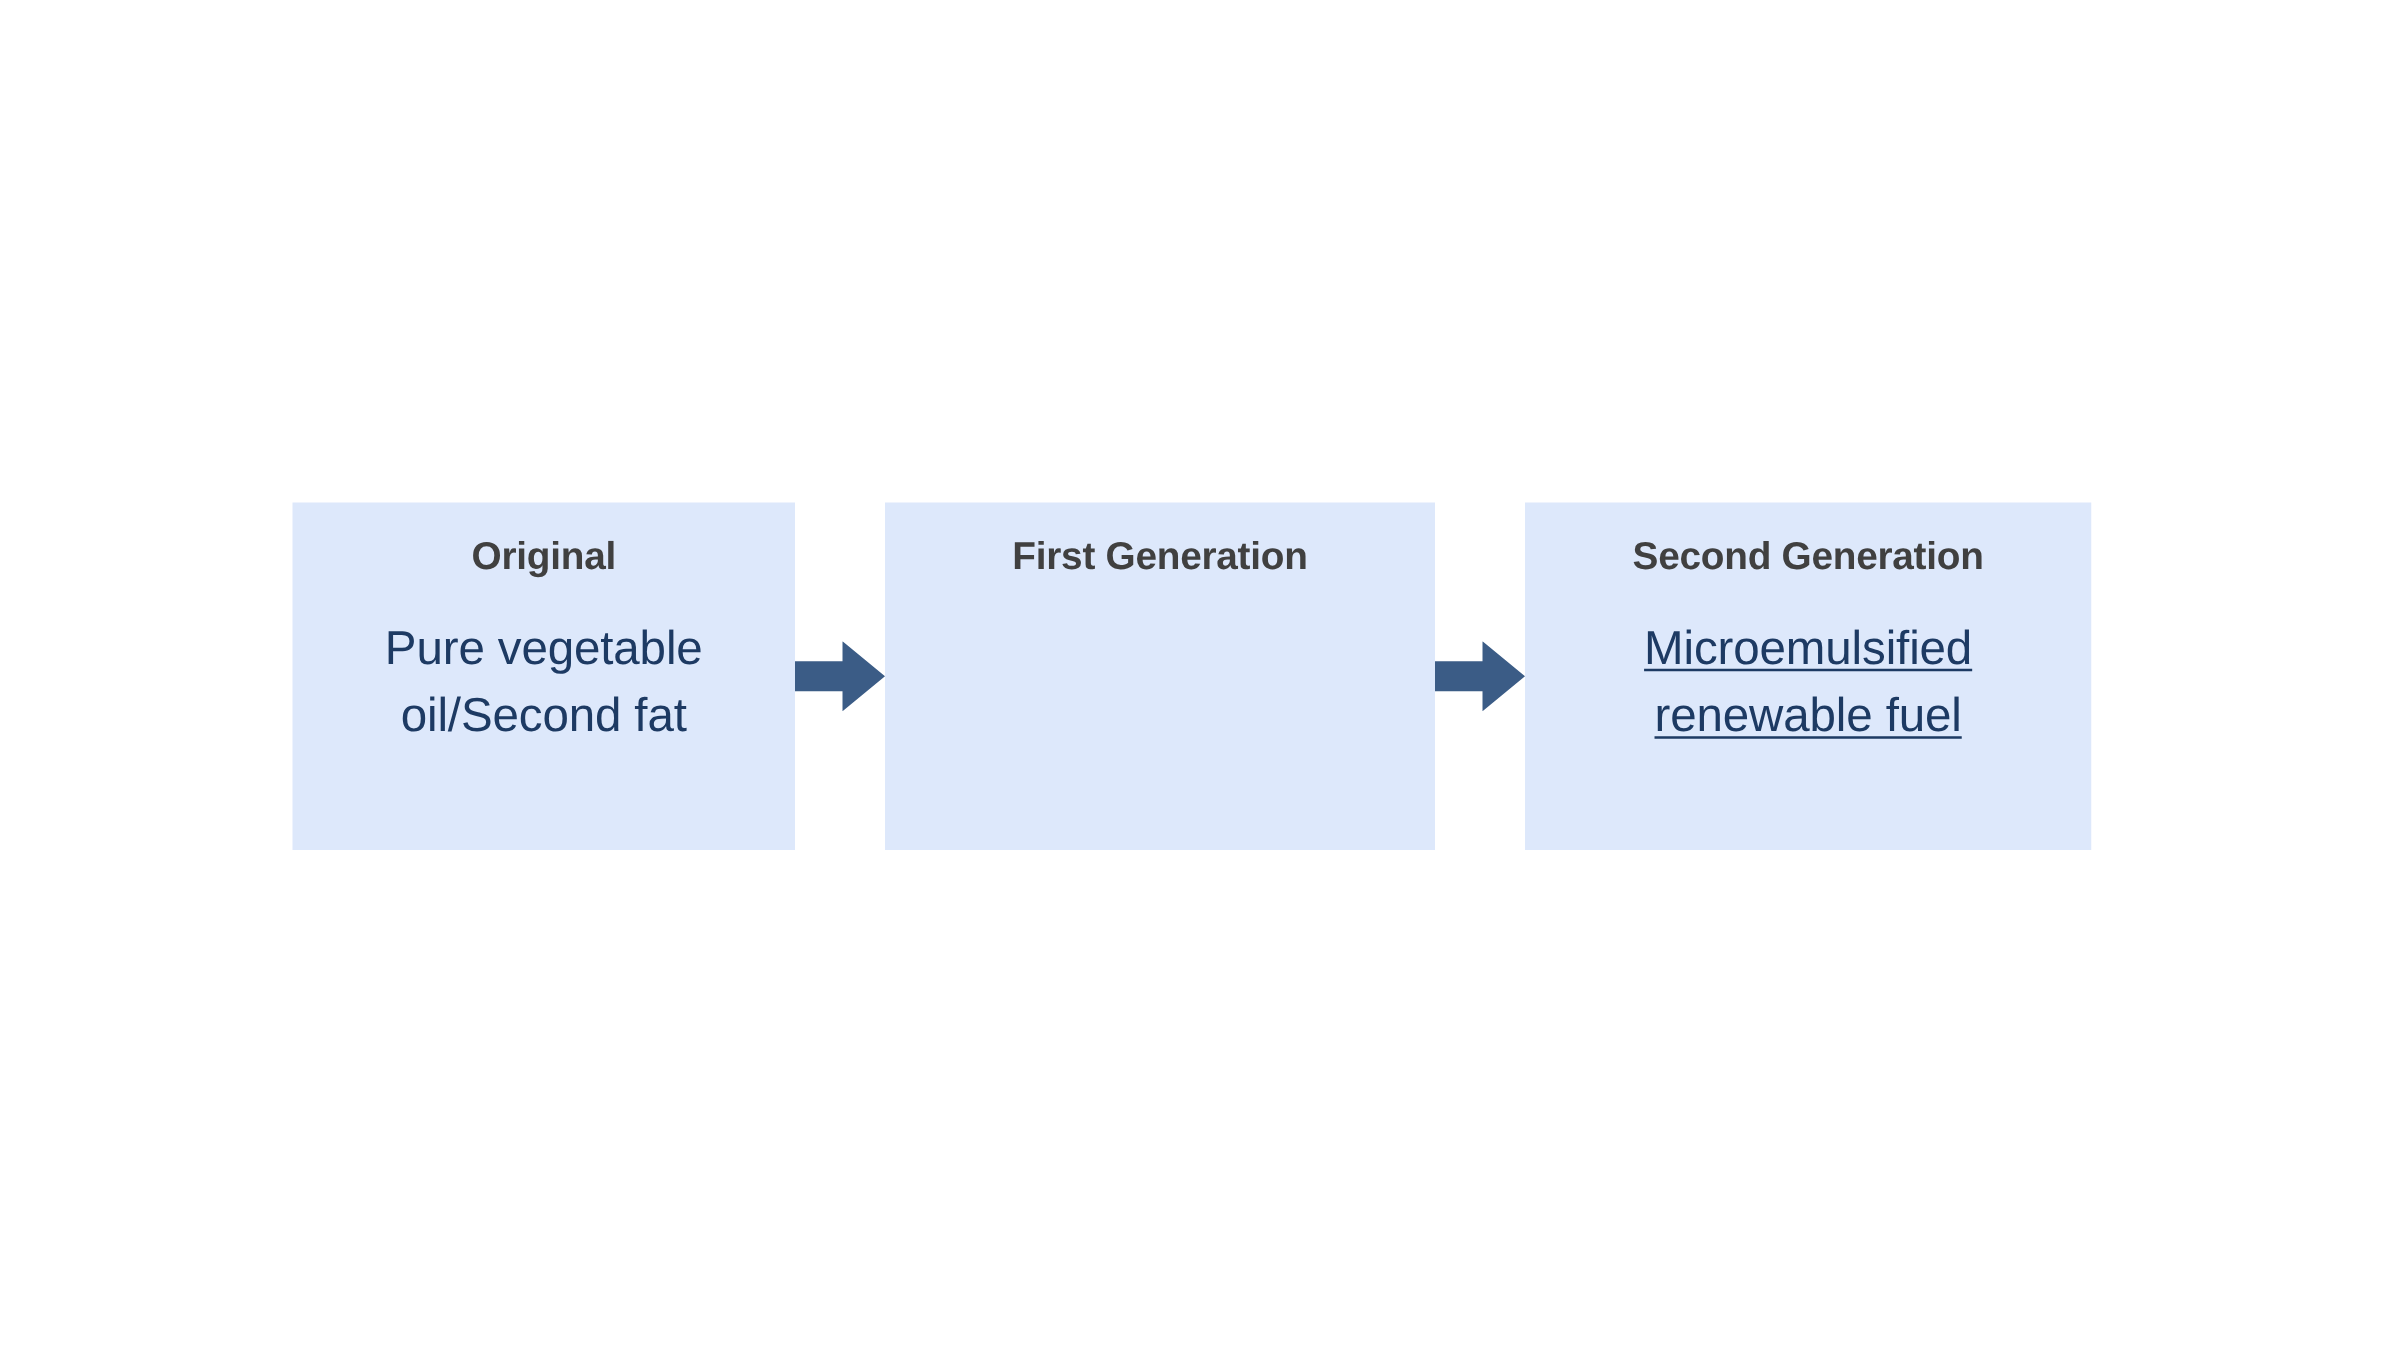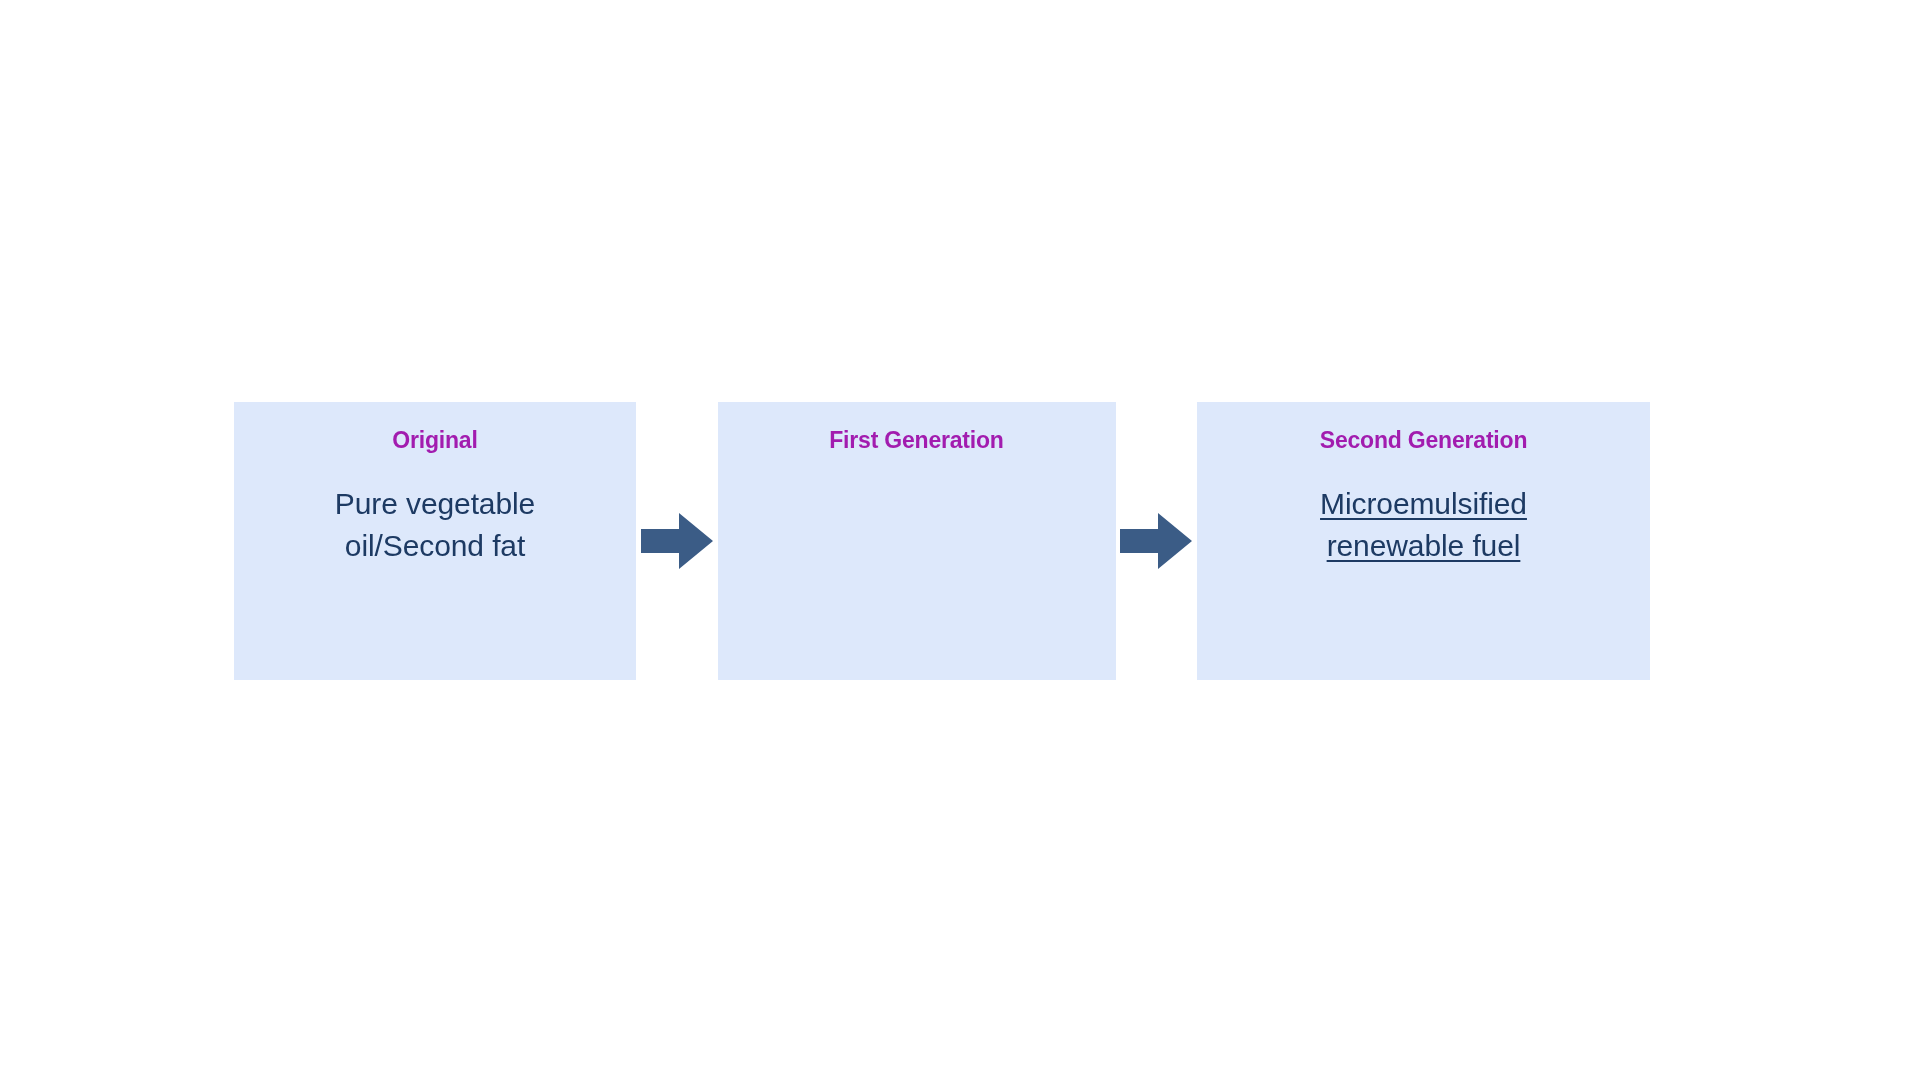--- a/index.html
+++ b/index.html
@@ -39,36 +39,36 @@
     background: #dde8fb;
     box-sizing: border-box;
     display: flex;
     flex-direction: column;
     align-items: center;
     padding-top: 24px;
     height: 278px;
     flex: 0 0 auto;
   }
   .stage-box.box-1 { width: 402px; }
-  .stage-box.box-2 { width: 398px; }
+  .stage-box.box-2 { width: 440px; }
   .stage-box.box-3 { width: 453px; }
 
   .stage-title {
-    font-size: 23px;
+    font-size: 31px;
     font-weight: bold;
-    color: #a21caf;
+    color: #404040;
     letter-spacing: -0.2px;
     line-height: 1.25;
     text-align: center;
     white-space: nowrap;
   }
 
   .stage-body {
     margin-top: 28px;
-    font-size: 30px;
+    font-size: 38px;
     font-weight: normal;
     color: #1d3a63;
     line-height: 1.42;
     text-align: center;
     letter-spacing: -0.1px;
   }
   .stage-body .body-line {
     display: block;
     white-space: nowrap;
   }

